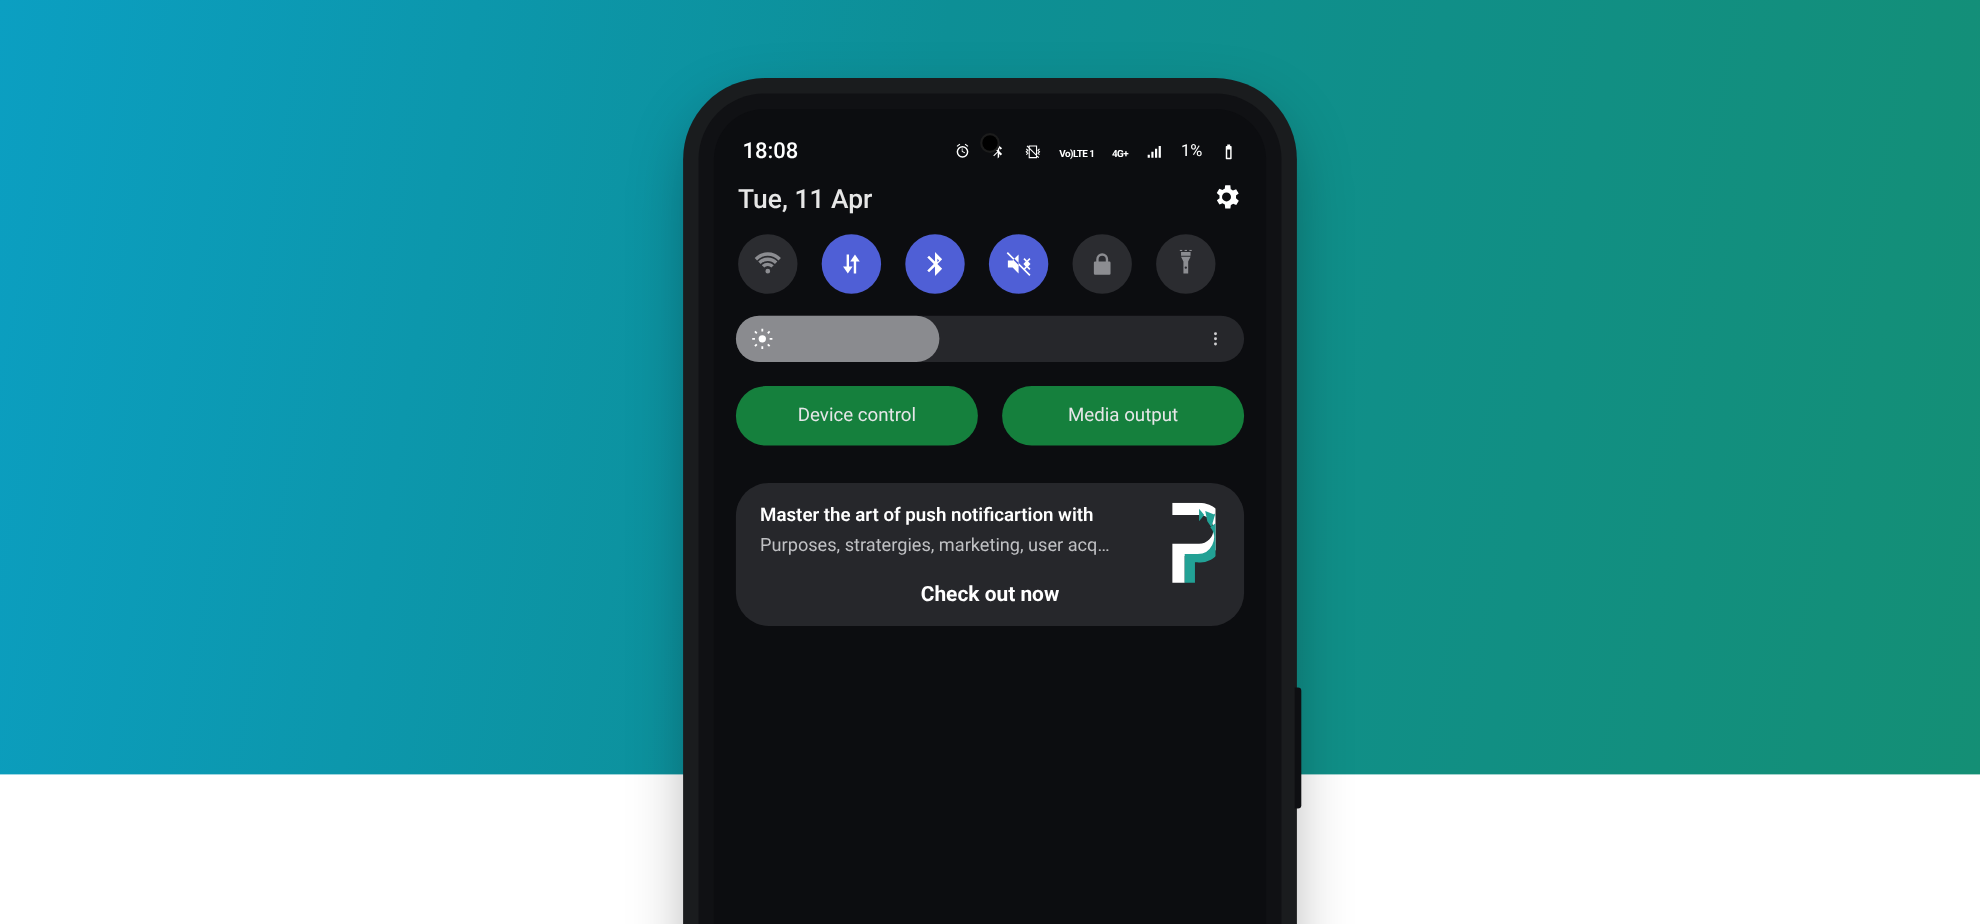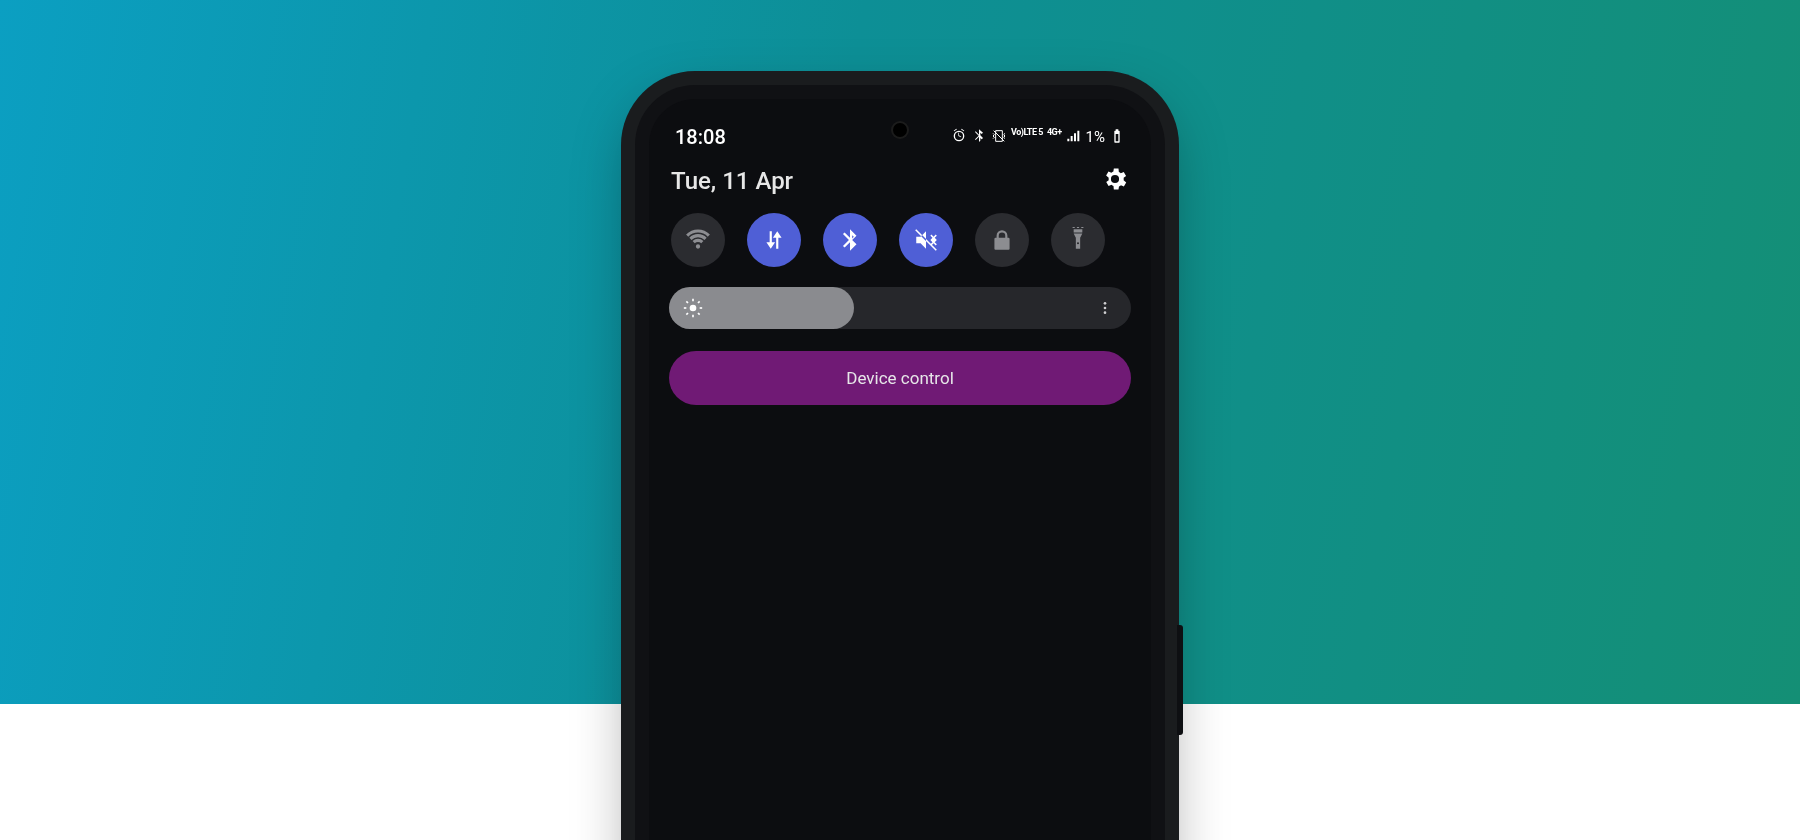--- a/index.html
+++ b/index.html
@@ -6,21 +6,21 @@
   .canvas{width:1800px;height:704px;background:linear-gradient(100deg,#0b9fc2 0%,#0d8f96 45%,#148f75 100%);position:relative;}
   
   .phone{position:absolute;left:50%;top:85px;transform:translateX(-50%);width:530px;height:920px;border-radius:60px;background:#101114;box-shadow:0 0 0 14px #1a1c1e, 0 20px 60px rgba(0,0,0,.4);}
   .side-btn{position:absolute;right:-18px;top:540px;width:6px;height:110px;background:#0e0f12;border-top-right-radius:3px;border-bottom-right-radius:3px;}
   .screen{position:absolute;left:14px;right:14px;top:14px;bottom:14px;background:#0c0d10;border-radius:46px;overflow:hidden;}
   .camera{position:absolute;left:50%;top:24px;transform:translateX(-50%);width:14px;height:14px;border-radius:50%;background:#000;box-shadow:0 0 0 2px #1c1c1c;}
   .inner{padding:24px 20px 0 20px;color:#fff;}
   
   .statusbar{display:flex;justify-content:space-between;align-items:center;height:28px;margin-bottom:14px;padding:0 6px;}
   .clock{font-size:20px;font-weight:500;}
-  .status-icons{display:flex;align-items:flex-start;gap:4px;font-size:14px;fill:#fff;}
+  .status-icons{display:flex;align-items:flex-end;gap:16px;font-size:14px;fill:#fff;}
   .status-icons span{display:inline-flex;align-items:center;}
   .txt-icon{font-size:9px;line-height:9px;font-weight:700;letter-spacing:-.5px;}
   .ic{width:16px;height:16px;}
   
   .headrow{display:flex;justify-content:space-between;align-items:center;margin-bottom:16px;padding:0 2px;}
   .daterow{font-size:24px;font-weight:500;color:#e7e7e7;}
   .gear{width:28px;height:28px;}
   
   .toggles{display:flex;gap:22px;margin-bottom:20px;padding:0 2px;}
   .tog{width:54px;height:54px;border-radius:50%;display:flex;align-items:center;justify-content:center;cursor:pointer;}
@@ -29,21 +29,21 @@
   .tog.on{background:#4f5fd6;}
   .tog.on svg{fill:#fff;}
   .tog svg{width:26px;height:26px;}
   
   .bright-wrap{position:relative;height:42px;background:#26272b;border-radius:21px;margin-bottom:22px;}
   .bright-fill{position:absolute;left:0;top:0;bottom:0;width:40%;background:#8a8b8f;border-radius:21px;}
   .bright-icon{position:absolute;left:14px;top:50%;transform:translateY(-50%);width:20px;height:20px;fill:#fff;}
   .bright-more{position:absolute;right:18px;top:50%;transform:translateY(-50%);width:16px;height:16px;fill:#cfcfd1;}
   
   .pillrow{display:flex;gap:22px;margin-bottom:34px;}
-  .pill{flex:1;height:54px;background:#701a75;border-radius:27px;display:flex;align-items:center;justify-content:center;font-size:17px;color:#e6e6e8;cursor:pointer;}
+  .pill{flex:1;height:54px;background:#15803d;border-radius:27px;display:flex;align-items:center;justify-content:center;font-size:17px;color:#e6e6e8;cursor:pointer;}
   
   .notif{background:#26272b;border-radius:30px;padding:20px 22px 18px 22px;position:relative;cursor:pointer;}
   .notif-title{font-size:17px;font-weight:600;color:#fff;margin-bottom:8px;max-width:320px;}
   .notif-body{font-size:16.5px;color:#bfc0c3;max-width:330px;white-space:nowrap;overflow:hidden;text-overflow:ellipsis;}
   .notif-logo{position:absolute;right:26px;top:18px;width:56px;height:68px;}
   .notif-action{font-size:19px;font-weight:700;color:#fff;text-align:center;margin-top:22px;}
 </style>
 </head>
 <body>
 
@@ -68,21 +68,21 @@
                 </svg>
             </span>
             <span>
               <svg class="ic" viewBox="0 0 24 24">
                   <path d="M3 8l2 2-2 2 2 2-2 2M21 8l-2 2 2 2-2 2 2 2M7 4h10v16H7zM4 4l16 16" stroke="#fff" stroke-width="1.5" fill="none"></path>
                 </svg>
             </span>
             <span class="txt-icon">
               <span>Vo)</span>
                 <br>
-                <span>LTE 5</span>
+                <span>LTE 1</span>
             </span>
             <span class="txt-icon">4G+</span>
             <span>
               <svg class="ic" viewBox="0 0 24 24">
                   <path d="M2 20h3v-4H2zm5 0h3v-8H7zm5 0h3V8h-3zm5 0h3V4h-3z"></path>
                 </svg>
             </span>
             <span style="font-size:15px;">1%</span>
             <span>
               <svg class="ic" viewBox="0 0 24 24">
@@ -151,19 +151,34 @@
             </svg>
           <svg class="bright-more" viewBox="0 0 24 24">
               <circle cx="12" cy="5" r="2"></circle>
               <circle cx="12" cy="12" r="2"></circle>
               <circle cx="12" cy="19" r="2"></circle>
             </svg>
         </div>
 
         <div class="pillrow">
           <div class="pill">Device control</div>
+          <div class="pill">Media output</div>
         </div>
 
+        <div class="notif">
+          <div class="notif-title">Master the art of push notificartion with</div>
+          <div class="notif-body">Purposes, stratergies, marketing, user acq…</div>
+          <div class="notif-logo">
+            <svg viewBox="0 0 60 80">
+              <path d="M18 78 V40 H44 a14 14 0 0 0 0-28 H18 V0 h26 a26 26 0 0 1 0 52 H30 v26 z" fill="#ffffff"></path>
+              <path d="M30 78 V52 h14 a14 14 0 0 0 0-28 H22 l28 0" fill="none"></path>
+              <path d="M44 8 l0 -2 l5 6 l-5 6 l0 -2" fill="#22a195"></path>
+              <path d="M30 78 V50 h12 a16 16 0 0 0 13 -26 l5 -4 a22 22 0 0 1 -18 38 H40 v20 z" fill="#22a195"></path>
+              <path d="M52 18 l8 -8 l-4 14 l-4 -6 z M52 18 l-2 -10 l10 4 z" fill="#22a195"></path>
+            </svg>
+          </div>
+          <div class="notif-action">Check out now</div>
+        </div>
 
       </div>
     </div>
   </div>
 </div>
 
 </body></html>

